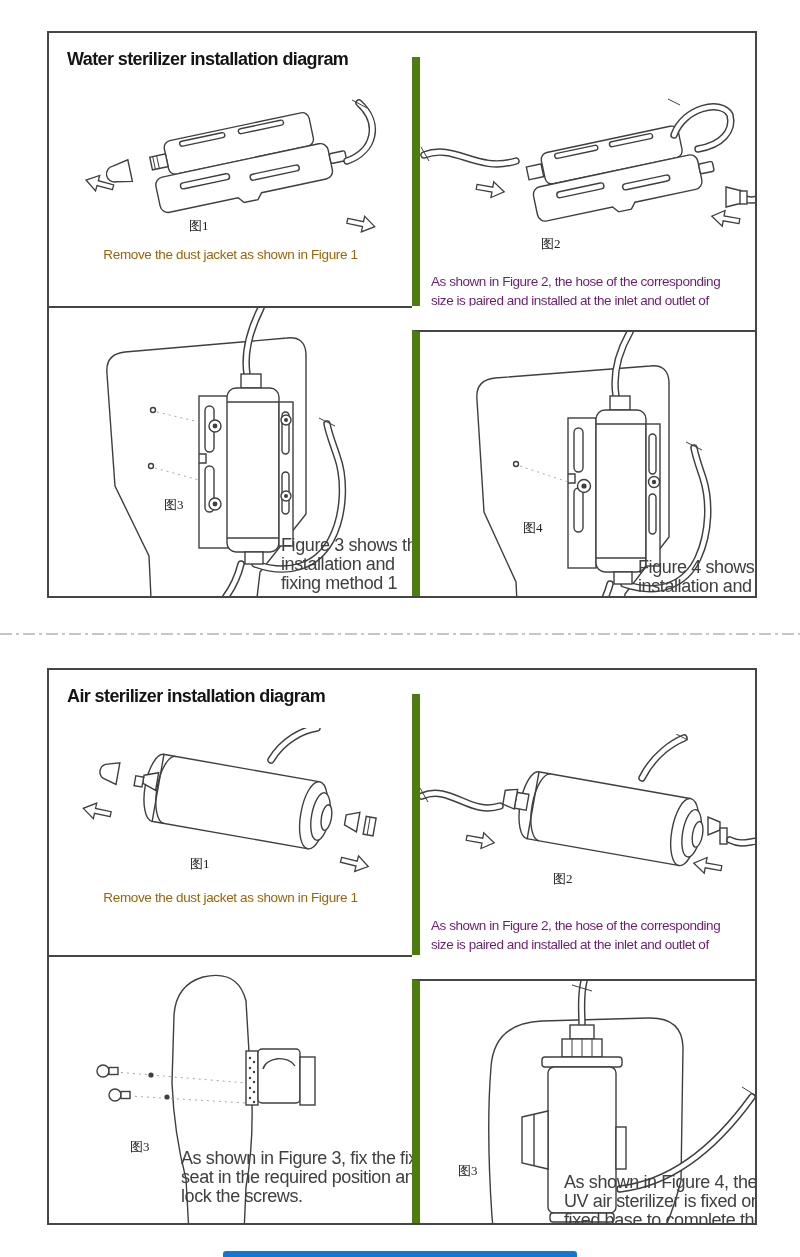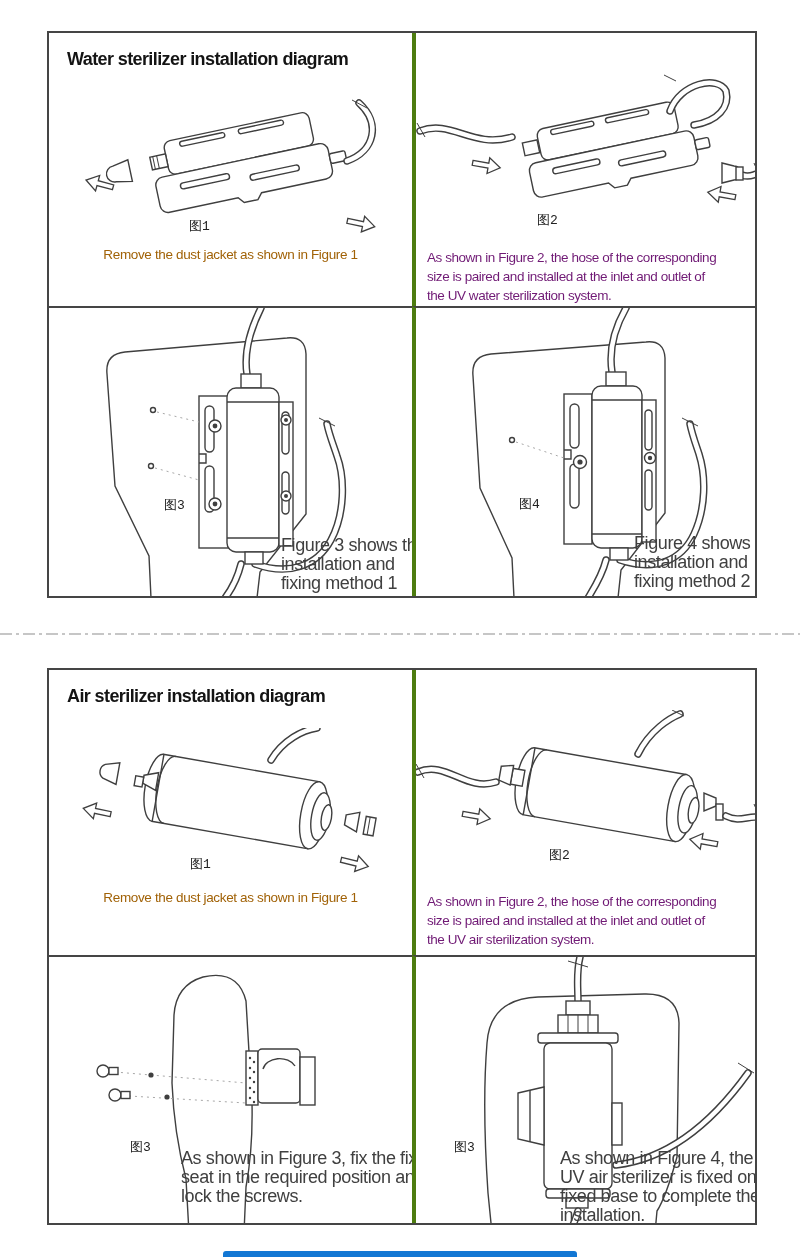--- a/index.html
+++ b/index.html
@@ -3,25 +3,25 @@
 <meta charset="utf-8">
 <style>
   html,body{margin:0;padding:0;background:#fff;}
   .sheet{position:relative;width:800px;height:1257px;background:#fff;overflow:hidden;
          font-family:"Liberation Sans",sans-serif;color:#1c1c1c;}
   .tbl{position:absolute;left:47px;width:710px;border:2px solid #454545;background:#fff;
        display:grid;grid-template-columns:363px 1fr;box-sizing:border-box;}
   #water-table{top:31px;height:567px;grid-template-rows:273px 1fr;}
   #air-table{top:668px;height:557px;grid-template-rows:285px 1fr;}
   .cell{position:relative;overflow:hidden;}
-  .cl{border-left:4px solid #4d7c0f;}
+  .cl{border-left:8px solid #4d7c0f;margin-top:24px;}
   .ct{border-top:2px solid #454545;}
   .sec-title{position:absolute;top:16px;left:18px;font-size:18px;font-weight:700;
              letter-spacing:-0.6px;color:#141414;white-space:nowrap;}
-  .figlabel{position:absolute;font-family:Liberation Mono, monospace;font-size:13px;color:#222;white-space:nowrap;}
+  .figlabel{position:absolute;font-family:Liberation Serif, serif;font-size:13px;color:#222;white-space:nowrap;}
   .cap-center{position:absolute;left:0;right:0;text-align:center;font-size:13.5px;
               letter-spacing:-0.35px;color:#a16207;white-space:pre;}
   .cap-para{position:absolute;left:11px;font-size:13.5px;letter-spacing:-0.45px;
             line-height:19px;color:#701a75;white-space:pre;}
   .cap-block{position:absolute;font-size:18px;letter-spacing:-0.4px;line-height:19px;
              color:#404040;white-space:pre;}
   .dash-divider{position:absolute;left:0;right:0;top:633px;height:2px;
     background:repeating-linear-gradient(90deg,#c6c6c6 0 12px,transparent 12px 16px,#c6c6c6 16px 19px,transparent 19px 23px);}
   .bottom-bar{position:absolute;left:223px;top:1251px;width:354px;height:6px;
               background:#1277d4;border-radius:3px 3px 0 0;}

